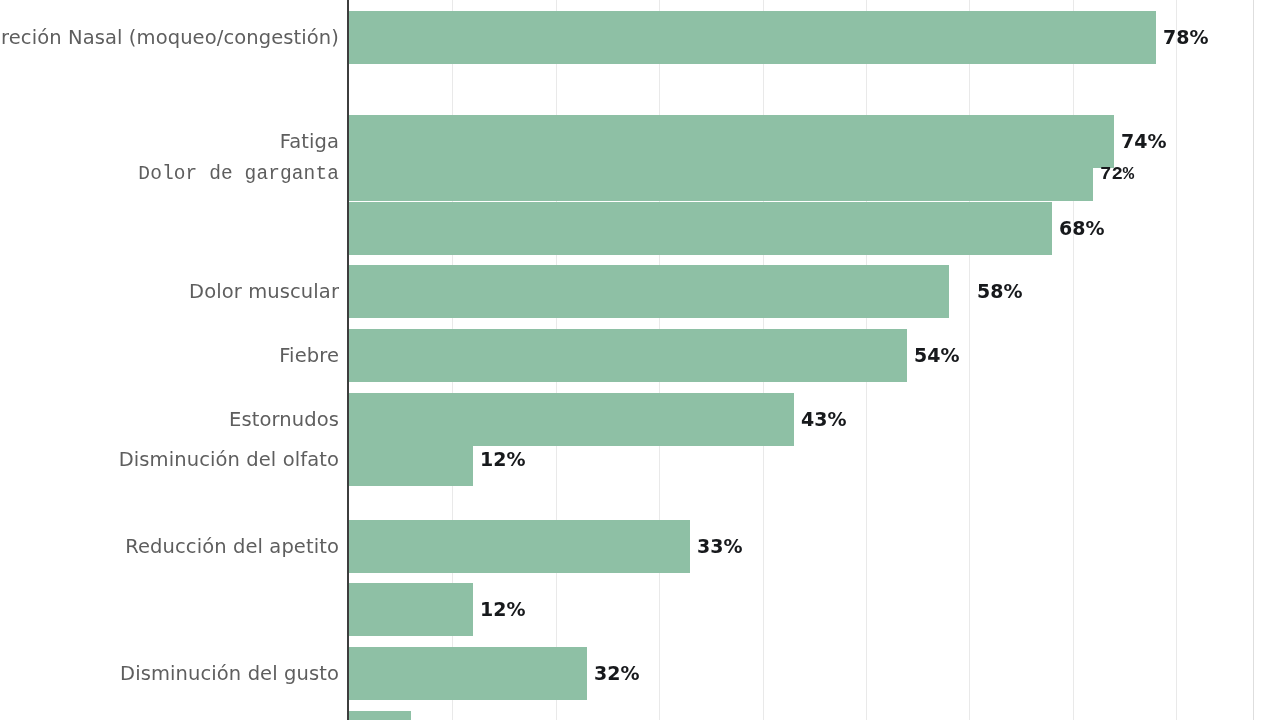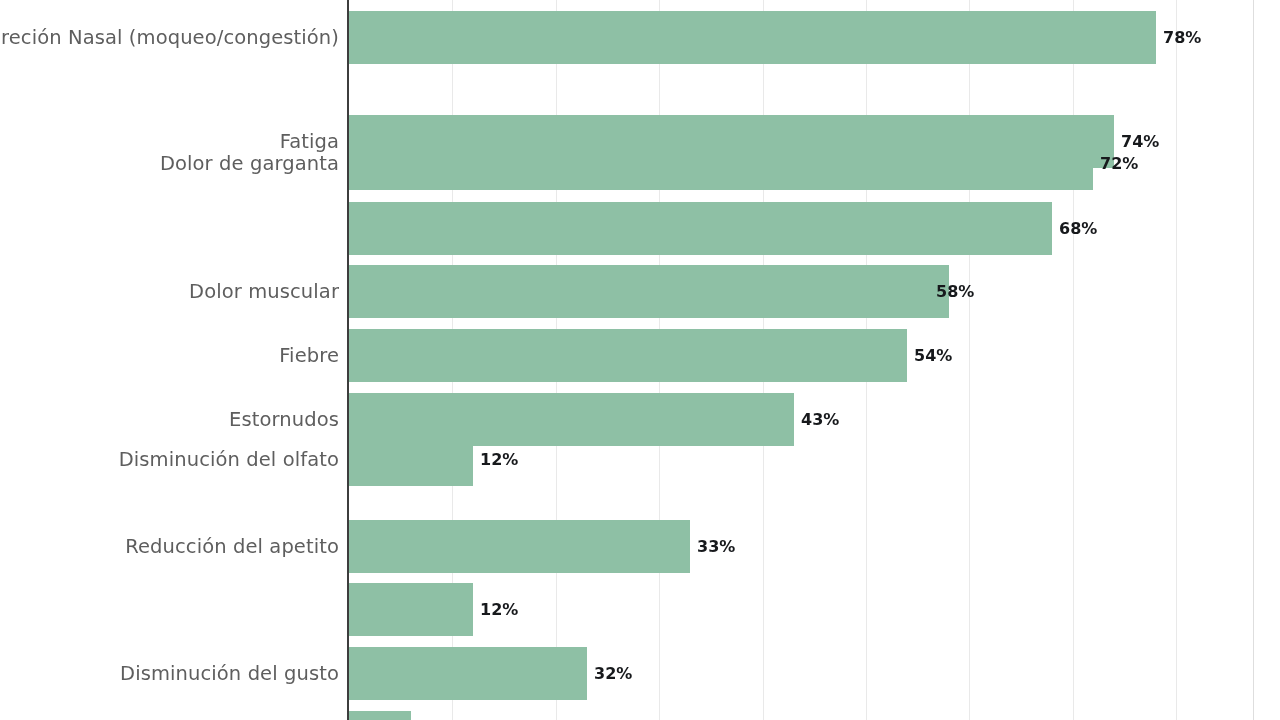--- a/index.html
+++ b/index.html
@@ -93,21 +93,21 @@
     background: #8ec0a5;
     z-index: 4;
   }
 
   .value-label {
     position: absolute;
     top: 0;
     height: 53px;
     line-height: 53px;
     white-space: nowrap;
-    font-size: 16px;
+    font-size: 19px;
     font-weight: bold;
     color: #17191c;
     z-index: 5;
   }
 </style>
 </head>
 <body>
 
 <div id="chart-root">
 
@@ -134,33 +134,33 @@
       <div class="row" style="top: 11px;">
         <div class="cat-label">Secreción Nasal (moqueo/congestión)</div>
         <div class="bar" style="width: 807px; background: rgb(142, 192, 165);"></div>
         <div class="value-label" style="left: 1163px;">78%</div>
       </div>
       <div class="row" style="top: 74.6px; margin-top: 40px;">
         <div class="cat-label">Fatiga</div>
         <div class="bar" style="width: 765px; background: rgb(142, 192, 165);"></div>
         <div class="value-label" style="left: 1121px;">74%</div>
       </div>
-      <div class="row" style="top: 137px;">
+      <div class="row" style="top: 148px; font-family: Liberation Mono, monospace;">
         <div class="cat-label">Dolor de garganta</div>
         <div class="bar" style="width: 744px; background: rgb(142, 192, 165);"></div>
         <div class="value-label" style="left: 1100px;">72%</div>
       </div>
       <div class="row" style="top: 201.8px;">
         <div class="bar" style="width: 703px; background: rgb(142, 192, 165);"></div>
         <div class="value-label" style="left: 1059px;">68%</div>
       </div>
       <div class="row" style="top: 265.4px;">
         <div class="cat-label">Dolor muscular</div>
         <div class="bar" style="width: 600px; background: rgb(142, 192, 165);"></div>
-        <div class="value-label" style="left: 936px;">58%</div>
+        <div class="value-label" style="left: 977px;">58%</div>
       </div>
       <div class="row" style="top: 329px; border-radius: 19px;">
         <div class="cat-label">Fiebre</div>
         <div class="bar" style="width: 558px; background: rgb(142, 192, 165);"></div>
         <div class="value-label" style="left: 914px;">54%</div>
       </div>
       <div class="row" style="top: 392.6px;">
         <div class="cat-label">Estornudos</div>
         <div class="bar" style="width: 445px; background: rgb(142, 192, 165);"></div>
         <div class="value-label" style="left: 801px;">43%</div>

